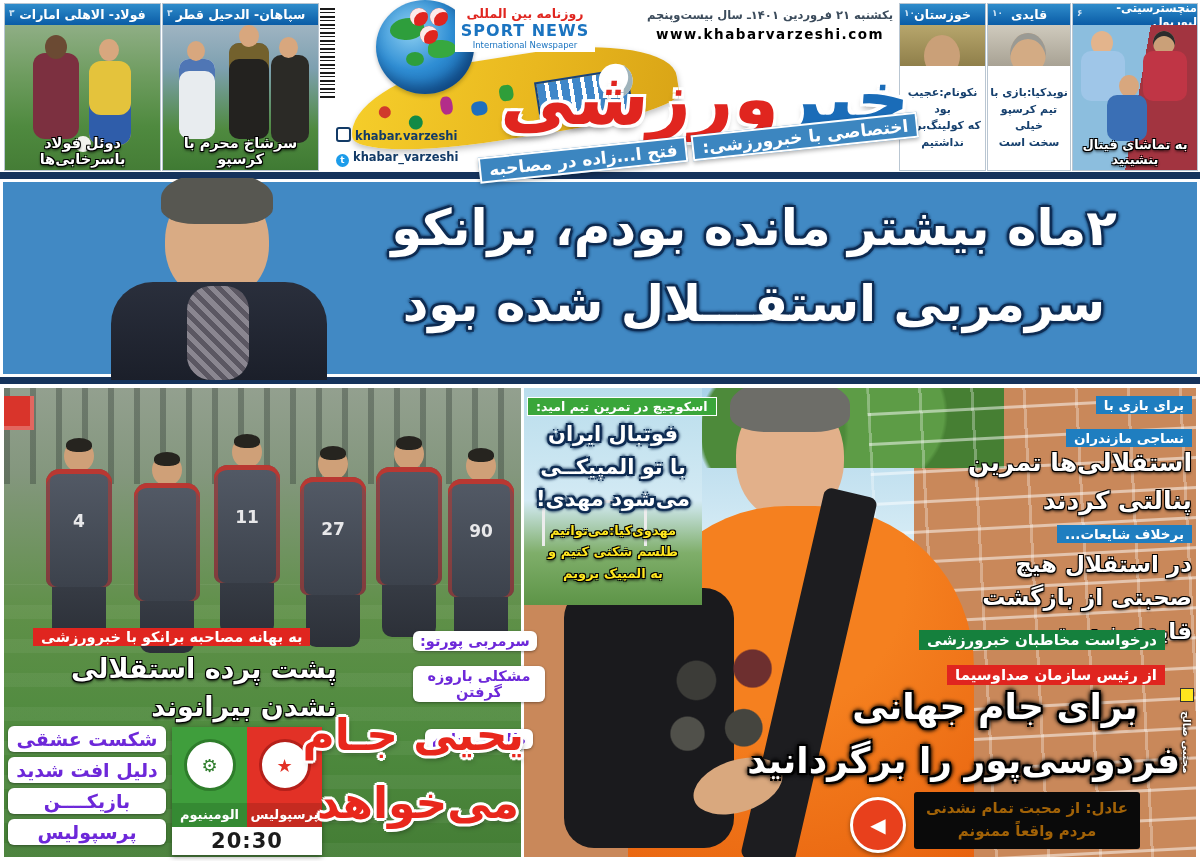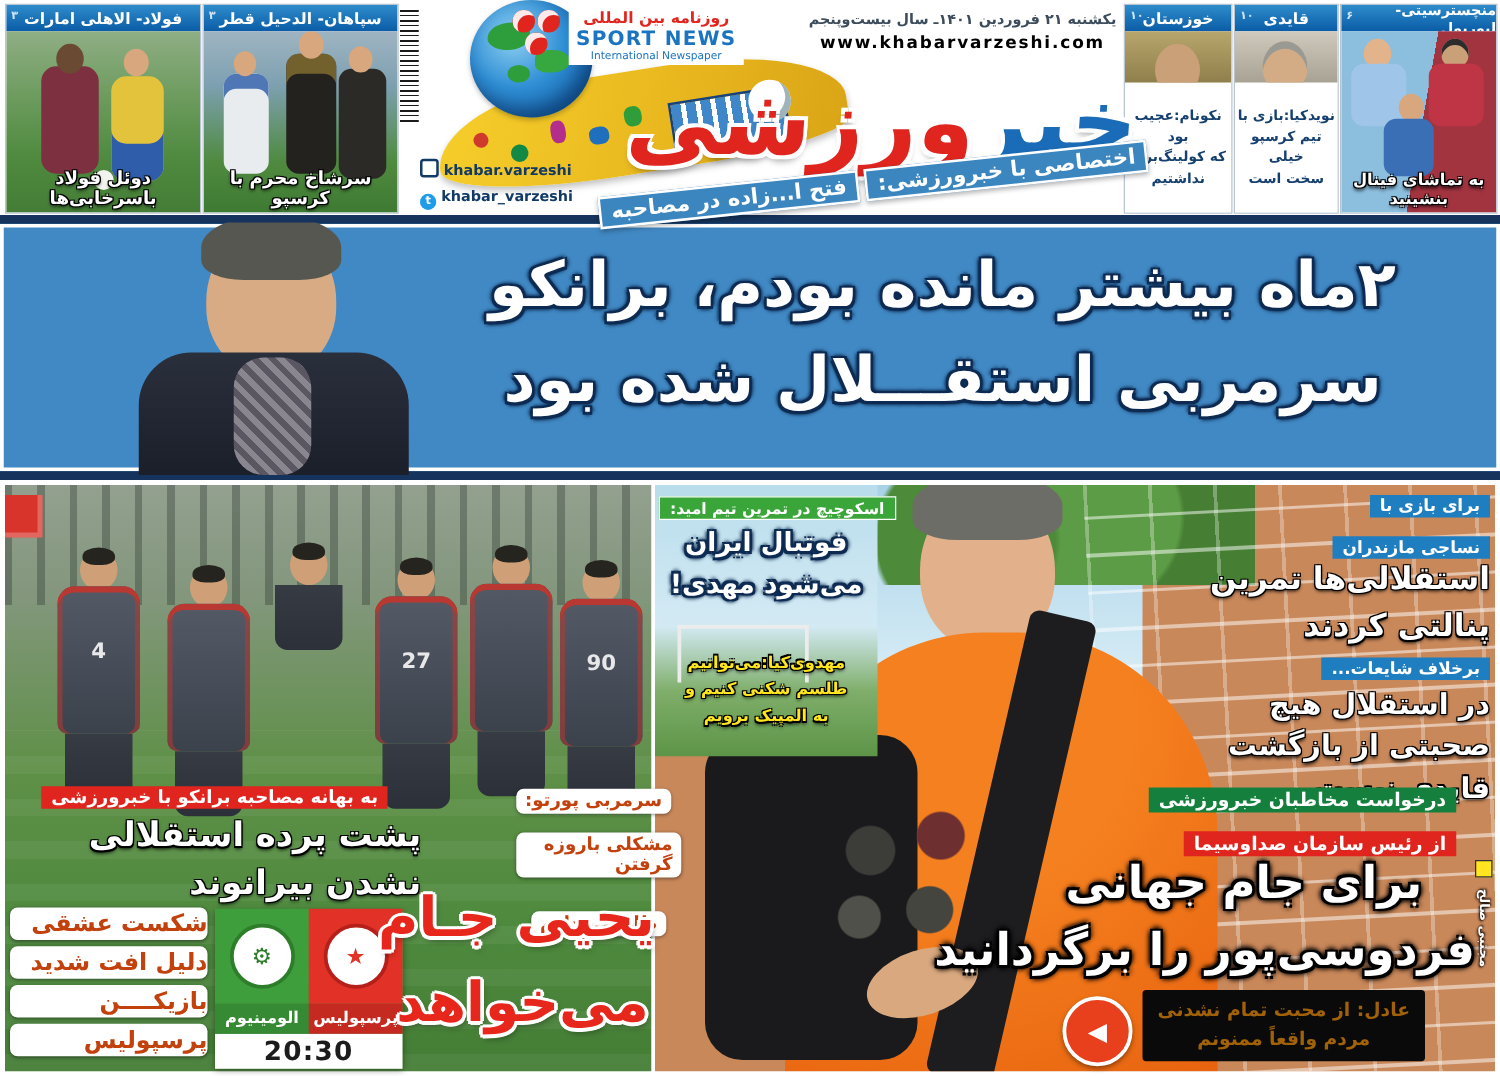--- a/index.html
+++ b/index.html
@@ -29,21 +29,21 @@
   
   .head{position:absolute;border-radius:50%;background:#d8a77e;}
   .player{position:absolute;width:66px;}
   .player .ph{position:relative;width:30px;height:32px;margin:0 auto;border-radius:50%;background:#cfa078;}
   .player .ph:before{content:"";position:absolute;left:2px;right:2px;top:-2px;height:14px;border-radius:50% 50% 40% 40%;background:#26241f;}
   .player .pt{position:relative;margin-top:-3px;height:118px;border-radius:14px 14px 8px 8px;
               background:linear-gradient(#535a66,#3c424c);box-shadow:inset 0 5px 0 #b93832, inset 4px 0 0 rgba(185,56,50,.55), inset -4px 0 0 rgba(185,56,50,.55);}
   .player .num{position:absolute;left:0;right:0;top:42px;text-align:center;color:#e8e8ea;font-weight:bold;font-size:17px;}
   .player .psh{height:52px;margin:0 6px;background:linear-gradient(#363b44,#2c3038);border-radius:0 0 10px 10px;}
 
-  .chip{background:#fff;border-radius:6px;color:#c2410c;font-weight:bold;direction:rtl;
+  .chip{background:#fff;border-radius:6px;color:#6d28d9;font-weight:bold;text-align:center;direction:rtl;
         box-shadow:0 1px 3px rgba(0,0,0,.4);margin-bottom:5px;}
 
   .vslot{display:flex;flex-direction:column;align-items:flex-end;gap:15px;}
 </style>
 </head>
 <body>
 
 <div id="page">
 
   <div class="tbox" style="left:4px;width:155px;height:166px;">
@@ -213,20 +213,23 @@
     </div>
     <div class="player" style="left:130px;top:66px;">
       <div class="ph"></div>
         <div class="pt">
           <div class="num"></div>
         </div>
         <div class="psh"></div>
     </div>
     <div class="player" style="left:210px;top:48px;">
       <div class="ph"></div>
+        <div class="pt">
+          <div class="num">11</div>
+        </div>
         <div class="psh"></div>
     </div>
     <div class="player" style="left:296px;top:60px;">
       <div class="ph"></div>
         <div class="pt">
           <div class="num">27</div>
         </div>
         <div class="psh"></div>
     </div>
     <div class="player" style="left:372px;top:50px;">
@@ -312,20 +315,21 @@
   <div class="abs rtl" style="left:312px;top:700px;width:212px;text-align:center;color:#e8271c;font-weight:bold;z-index:4;">
     <div class="o-white nowrap" style="font-size:44px;line-height:1.6;">یحیی جـام</div>
     <div class="o-white nowrap" style="font-size:44px;line-height:1.5;">می‌خواهد</div>
   </div>
 
   <div class="abs" style="left:527px;top:396px;z-index:4;">
     <span class="kick rtl" style="background:#3aa63a;font-size:12.5px;border:1px solid #fff;">اسکوچیچ در تمرین تیم امید:</span>
   </div>
   <div class="abs rtl" style="left:524px;top:418px;width:178px;text-align:center;color:#fff;font-weight:bold;z-index:4;">
     <div class="o-navy nowrap" style="font-size:21px;line-height:1.55;">فوتبال ایران</div>
+    <div class="o-navy nowrap" style="font-size:21px;line-height:1.55;">با تو المپیکــی</div>
     <div class="o-navy nowrap" style="font-size:21px;line-height:1.55;">می‌شود مهدی!</div>
   </div>
   <div class="abs rtl" style="left:524px;top:520px;width:178px;text-align:center;color:#ffe61e;font-weight:bold;z-index:4;">
     <div class="o-soft nowrap" style="font-size:13px;line-height:1.65;">مهدوی‌کیا:می‌توانیم</div>
     <div class="o-soft nowrap" style="font-size:13px;line-height:1.65;">طلسم شکنی کنیم و</div>
     <div class="o-soft nowrap" style="font-size:13px;line-height:1.65;">به المپیک برویم</div>
   </div>
 
   <div class="abs vslot" style="right:8px;top:396px;z-index:4;">
     <span class="kick rtl" style="background:#1f7ec0;font-size:13.5px;">برای بازی با</span>

